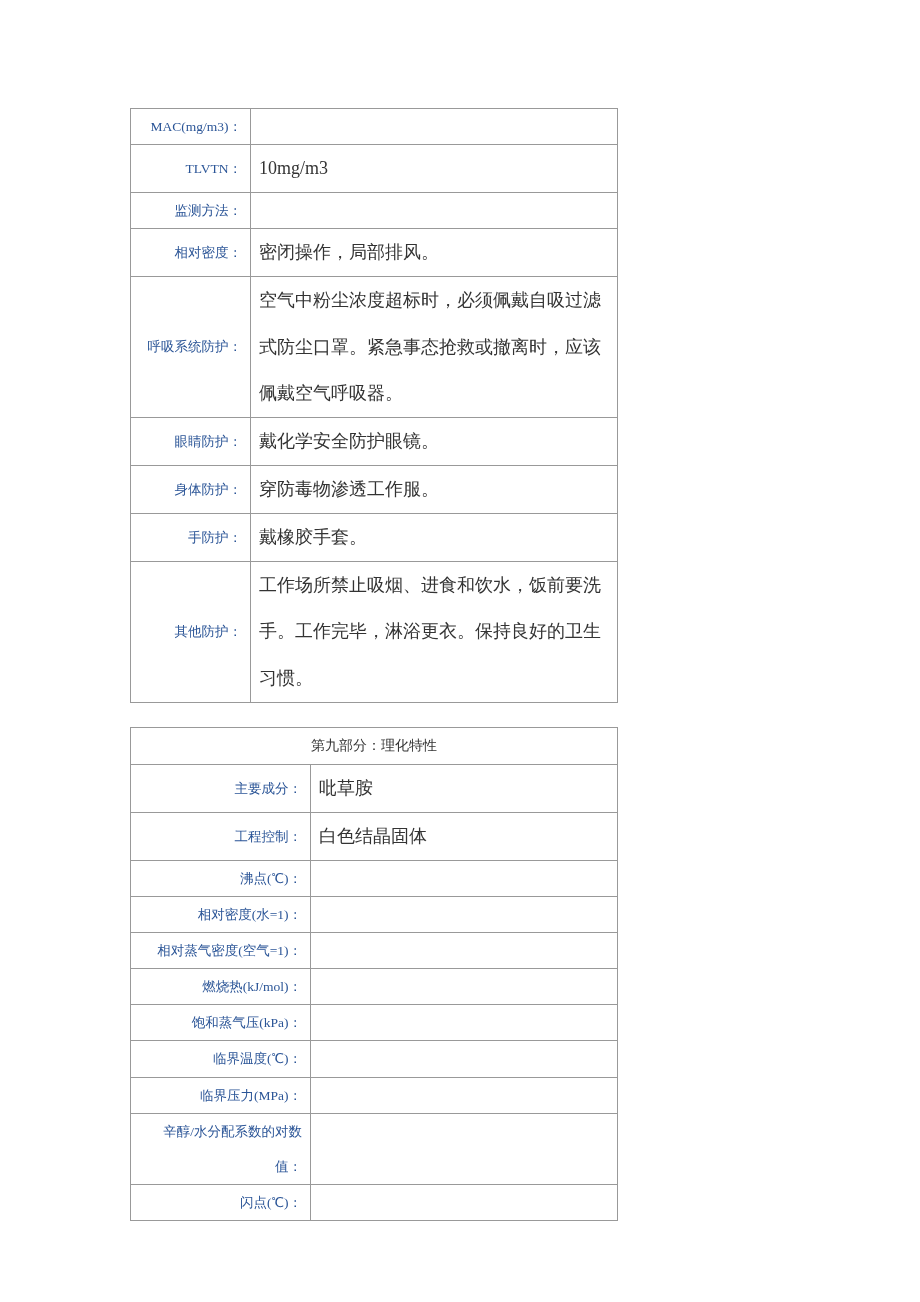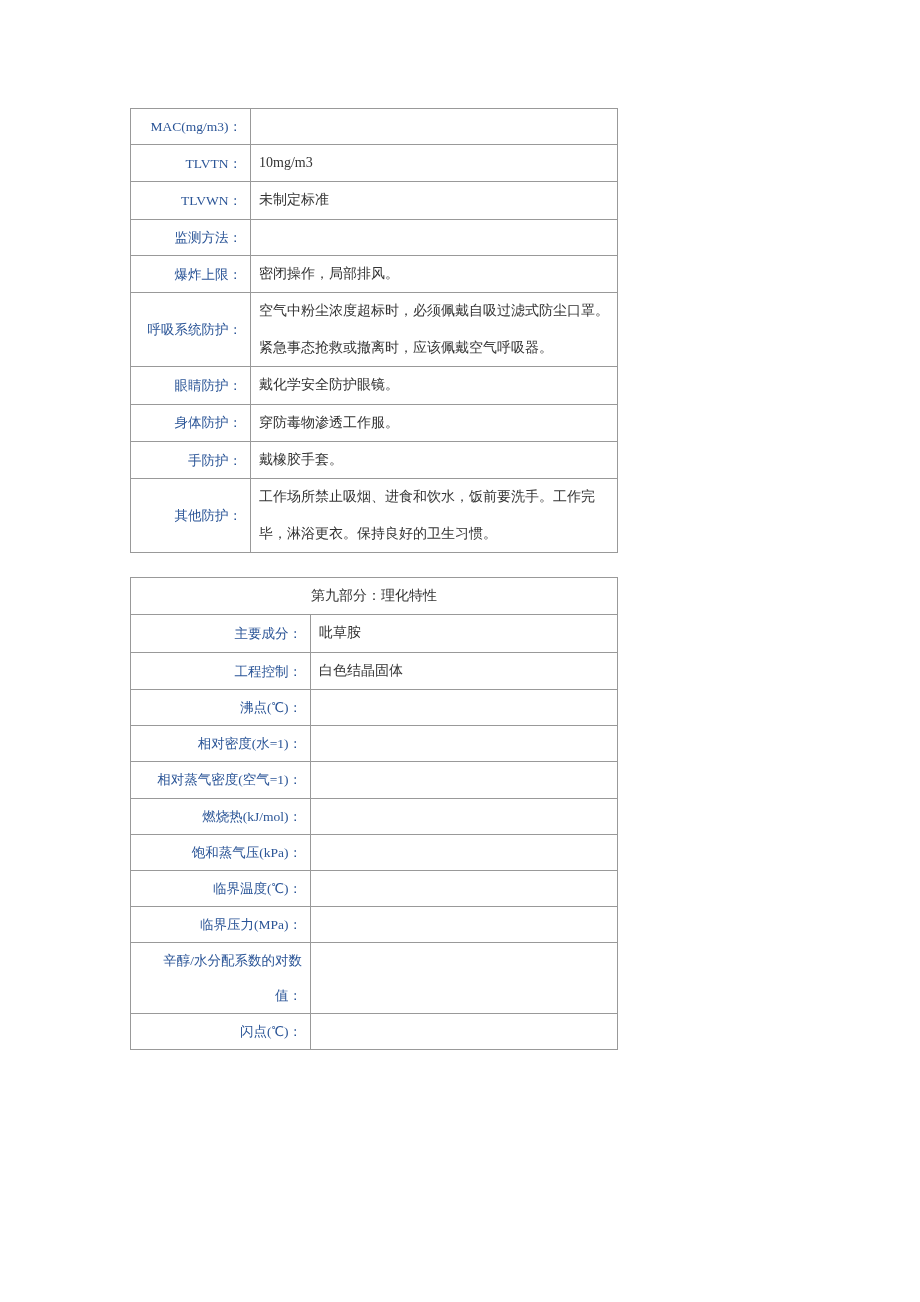--- a/index.html
+++ b/index.html
@@ -28,21 +28,21 @@
     word-break: break-all;
   }
   .label-cell {
     color: #2b5597;
     text-align: right;
     font-size: 13.5px;
   }
   .value-cell {
     color: #333333;
     text-align: left;
-    font-size: 14px;
+    font-size: 18px;
   }
   .section-header {
     text-align: center;
     color: #333333;
     font-size: 14px;
     font-family: Liberation Serif, serif;
   }
   .gap {
     height: 24px;
   }
@@ -62,29 +62,25 @@
     <tbody>
       <tr>
         <td class="label-cell">MAC(mg/m3)：</td>
         <td class="value-cell"></td>
       </tr>
       <tr>
         <td class="label-cell">TLVTN：</td>
         <td class="value-cell">10mg/m3</td>
       </tr>
       <tr>
-        <td class="label-cell">TLVWN：</td>
-        <td class="value-cell">未制定标准</td>
-      </tr>
-      <tr>
         <td class="label-cell">监测方法：</td>
         <td class="value-cell"></td>
       </tr>
       <tr>
-        <td class="label-cell">爆炸上限：</td>
+        <td class="label-cell">相对密度：</td>
         <td class="value-cell">密闭操作，局部排风。</td>
       </tr>
       <tr>
         <td class="label-cell">呼吸系统防护：</td>
         <td class="value-cell">空气中粉尘浓度超标时，必须佩戴自吸过滤式防尘口罩。紧急事态抢救或撤离时，应该佩戴空气呼吸器。</td>
       </tr>
       <tr>
         <td class="label-cell">眼睛防护：</td>
         <td class="value-cell">戴化学安全防护眼镜。</td>
       </tr>

